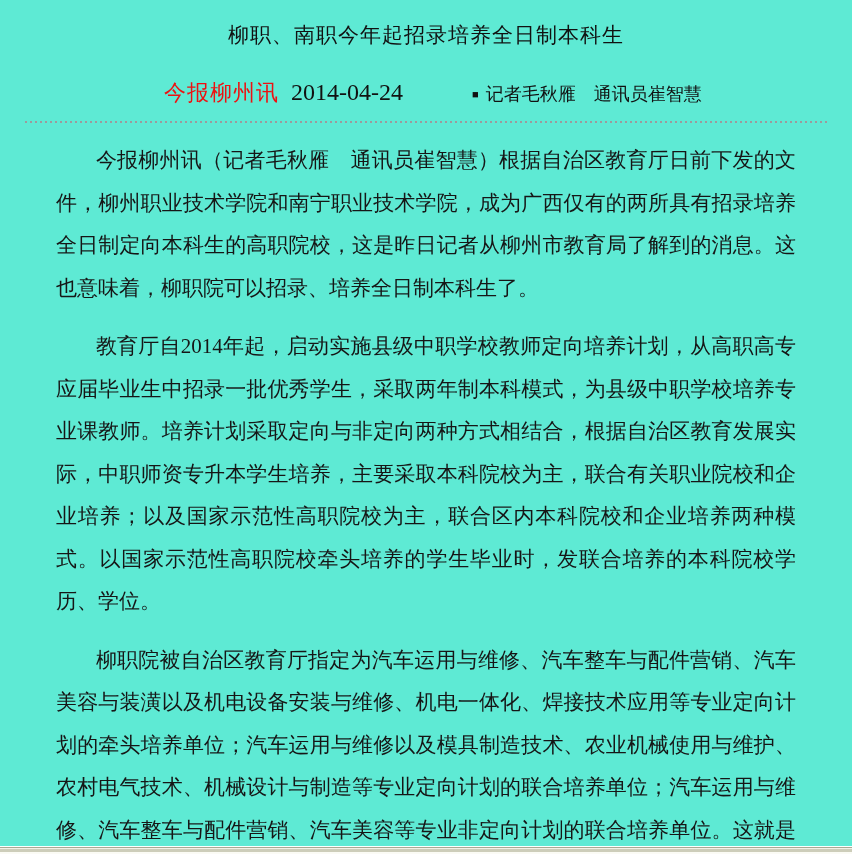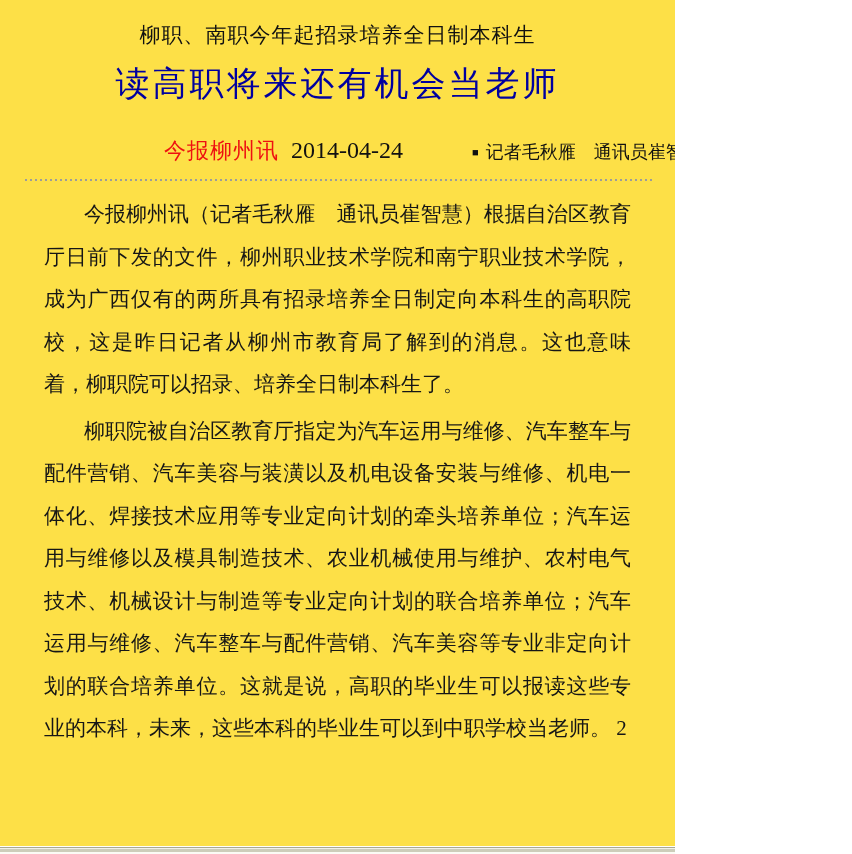--- a/index.html
+++ b/index.html
@@ -3,23 +3,23 @@
 <meta charset="utf-8">
 <style>
   html, body {
     margin: 0;
     padding: 0;
     background: #ffffff;
     font-family: "Liberation Serif", "DejaVu Serif", serif;
   }
   .page {
     position: relative;
-    width: 675px;
+    width: 852px;
     height: 854px;
-    background: #fde047;
+    background: #5eead4;
     overflow: hidden;
     color: #1a1a1a;
   }
   .supertitle {
     margin-top: 21px;
     text-align: center;
     font-size: 21px;
     letter-spacing: 1px;
     color: #111111;
     white-space: nowrap;
@@ -64,21 +64,21 @@
     background: repeating-linear-gradient(90deg, #9c9c9c 0 2px, transparent 2px 5px);
   }
   .body {
     margin: 12px 40px 0 40px;
     font-size: 21px;
     line-height: 42.5px;
     text-align: justify;
     color: #161616;
   }
   .body p {
-    margin: 4px;
+    margin: 16px;
     text-indent: 1.9em;
   }
   .hscrollbar {
     position: absolute;
     left: 0;
     bottom: 0;
     width: 852px;
     height: 8px;
     background: linear-gradient(
       #ffffff 0 1px,
@@ -89,32 +89,32 @@
     );
   }
 </style>
 </head>
 <body>
 
 <div class="page">
 
   <div class="supertitle">柳职、南职今年起招录培养全日制本科生</div>
 
-  <h1 class="title" style="color: rgb(0, 0, 160);">读高职将来还有机会当老师</h1>
 
   <div class="byline">
     <span class="source" style="color: rgb(238, 17, 17);">今报柳州讯</span>
     <span class="date">2014-04-24</span>
     <span class="reporters">
       <span class="bullet">■</span><span>记者毛秋雁　通讯员崔智慧</span>
     </span>
   </div>
 
   <div class="separator"></div>
 
   <div class="body">
     <p>今报柳州讯（记者毛秋雁　通讯员崔智慧）根据自治区教育厅日前下发的文件，柳州职业技术学院和南宁职业技术学院，成为广西仅有的两所具有招录培养全日制定向本科生的高职院校，这是昨日记者从柳州市教育局了解到的消息。这也意味着，柳职院可以招录、培养全日制本科生了。</p>
+    <p>教育厅自2014年起，启动实施县级中职学校教师定向培养计划，从高职高专应届毕业生中招录一批优秀学生，采取两年制本科模式，为县级中职学校培养专业课教师。培养计划采取定向与非定向两种方式相结合，根据自治区教育发展实际，中职师资专升本学生培养，主要采取本科院校为主，联合有关职业院校和企业培养；以及国家示范性高职院校为主，联合区内本科院校和企业培养两种模式。以国家示范性高职院校牵头培养的学生毕业时，发联合培养的本科院校学历、学位。</p>
     <p>柳职院被自治区教育厅指定为汽车运用与维修、汽车整车与配件营销、汽车美容与装潢以及机电设备安装与维修、机电一体化、焊接技术应用等专业定向计划的牵头培养单位；汽车运用与维修以及模具制造技术、农业机械使用与维护、农村电气技术、机械设计与制造等专业定向计划的联合培养单位；汽车运用与维修、汽车整车与配件营销、汽车美容等专业非定向计划的联合培养单位。这就是说，高职的毕业生可以报读这些专业的本科，未来，这些本科的毕业生可以到中职学校当老师。 2</p>
   </div>
 
   <div class="hscrollbar"></div>
 
 </div>
 
 </body></html>

